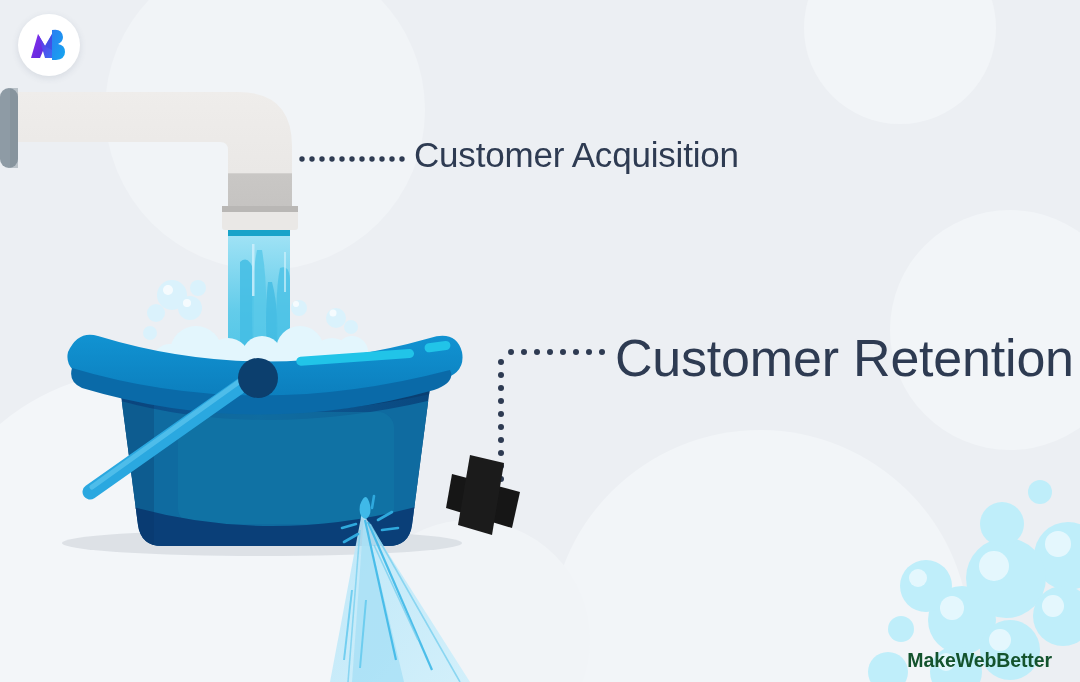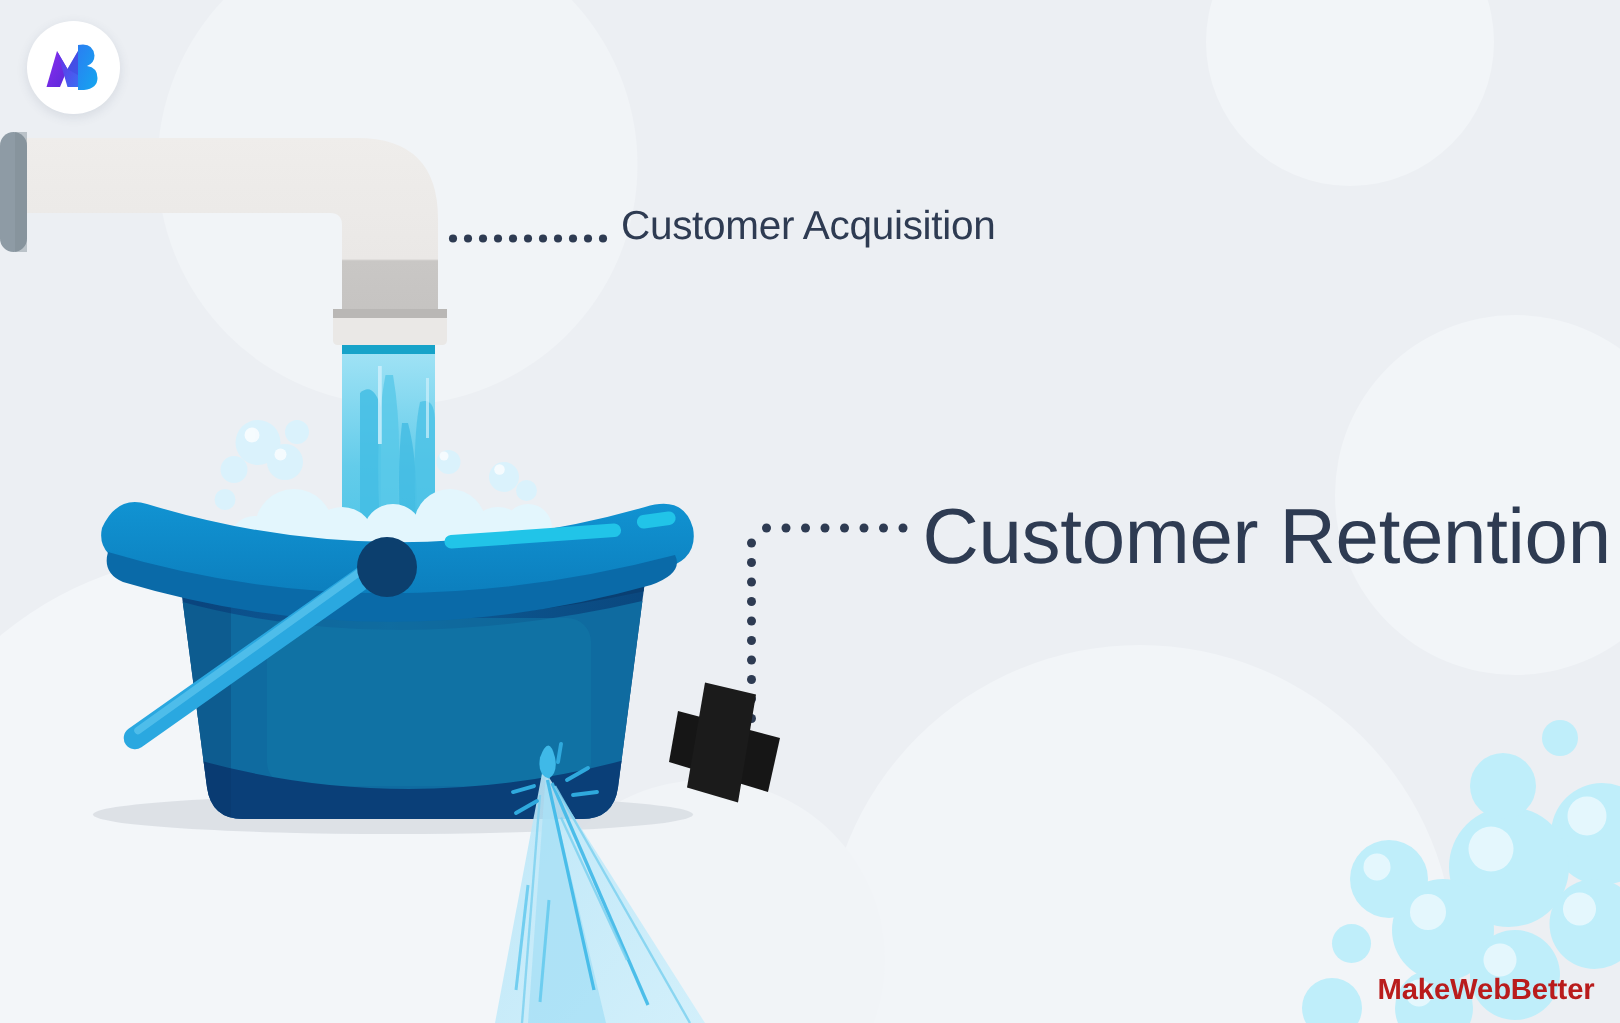--- a/index.html
+++ b/index.html
@@ -21,30 +21,30 @@
 
   
   .label {
     position:absolute;
     color:#2e3b52;
     font-family:"Liberation Sans", sans-serif;
     font-weight:400;
     white-space:nowrap;
     letter-spacing:-0.2px;
   }
-  #label-acquisition { left:414px; top:135px; font-size:27px; }
+  #label-acquisition { left:414px; top:135px; font-size:35px; }
   #label-retention   { left:615px; top:328px; font-size:52px; }
 
   #brand {
     position:absolute;
-    right:17px;
+    right:28px;
     bottom:10px;
     font-size:19.5px;
     font-weight:bold;
-    color:#b91c1c;
+    color:#14532d;
     letter-spacing:-0.1px;
     font-family:"Liberation Sans", sans-serif;
     margin-left:40px;
   }
 
   
   #logo-badge {
     position:absolute;
     left:18px; top:14px;
     width:62px; height:62px;

